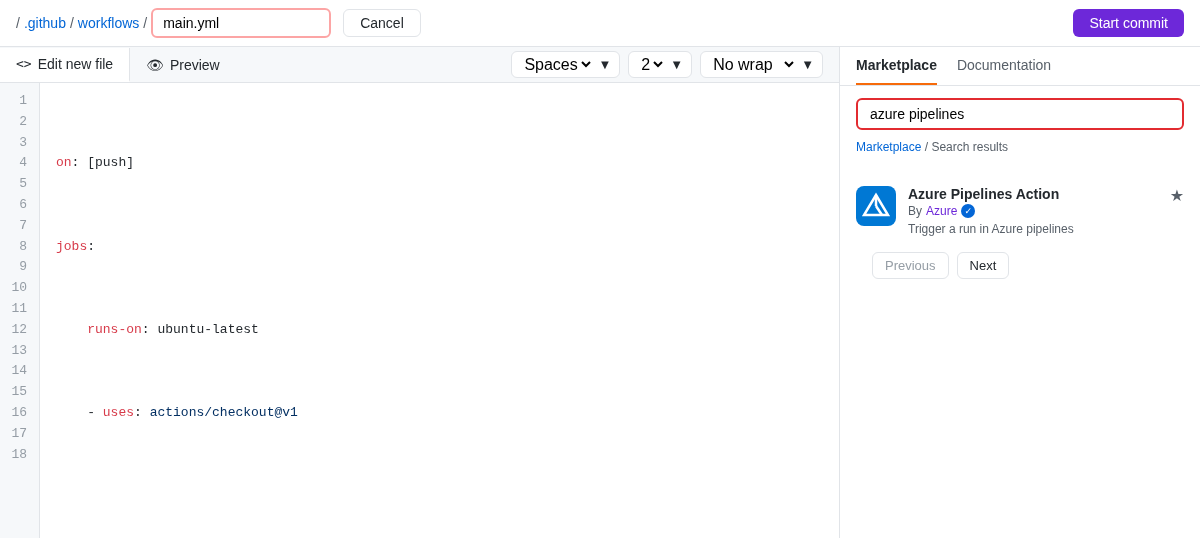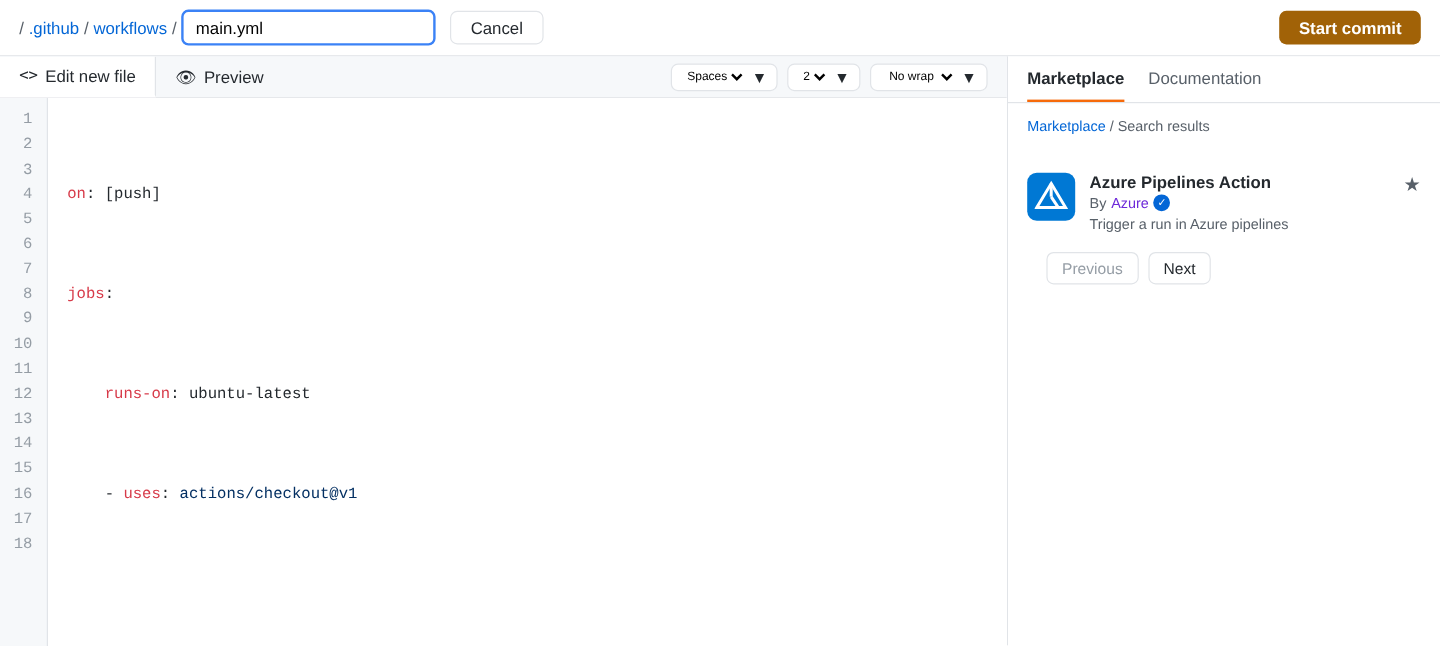--- a/index.html
+++ b/index.html
@@ -18,47 +18,47 @@
       align-items: center;
       gap: 4px;
       font-size: 14px;
       color: #586069;
     }
     .breadcrumb a {
       color: #0366d6;
       text-decoration: none;
     }
     .filename-input {
-      border: 2px solid #3b82f6;
+      border: 2px solid #fca5a5;
       border-radius: 6px;
       padding: 5px 10px;
       font-size: 14px;
       outline: none;
-      width: 212px;
+      width: 180px;
     }
     .cancel-btn {
       margin-left: 8px;
       padding: 5px 16px;
       border: 1px solid #e1e4e8;
       border-radius: 6px;
       background: #fff;
       color: #24292e;
       cursor: pointer;
       font-size: 14px;
     }
     .spacer { flex: 1; }
     .start-commit-btn {
       padding: 6px 16px;
-      background: #a16207;
+      background: #6d28d9;
       color: #fff;
       border: none;
       border-radius: 6px;
       font-size: 14px;
       cursor: pointer;
-      font-weight: 700;
+      font-weight: 400;
     }
 
     
     .editor-container {
       display: flex;
       height: calc(545px - 54px);
     }
 
     
     .code-panel {
@@ -115,23 +115,22 @@
       padding: 3px 8px;
       font-size: 13px;
       background: #fff;
       cursor: pointer;
       gap: 4px;
     }
     .select-control select {
       border: none;
       outline: none;
       background: transparent;
-      font-size: 10px;
-      cursor: pointer;
-      text-align: center;
+      font-size: 16px;
+      cursor: pointer;
     }
 
     
     .code-editor {
       flex: 1;
       overflow-y: auto;
       font-family: 'SFMono-Regular', Consolas, 'Liberation Mono', Menlo, monospace;
       font-size: 13px;
       line-height: 1.6;
       background: #fff;
@@ -378,20 +377,21 @@
       </div>
     </div>
   </div>
 
   <div class="right-panel">
     <div class="right-tabs">
       <div class="right-tab active">Marketplace</div>
       <div class="right-tab">Documentation</div>
     </div>
     <div class="right-content">
+      <input type="text" class="search-box" value="azure pipelines" placeholder="Search Marketplace" style="">
       <div class="breadcrumb-search">
         <a href="#">Marketplace</a>
         <span> / </span>
         <span>Search results</span>
       </div>
       <div class="result-item">
         <div class="result-icon">
 
           <svg width="28" height="28" viewBox="0 0 28 28">
             <polygon points="14,3 26,23 2,23" fill="none" stroke="#fff" stroke-width="2.5"></polygon>

